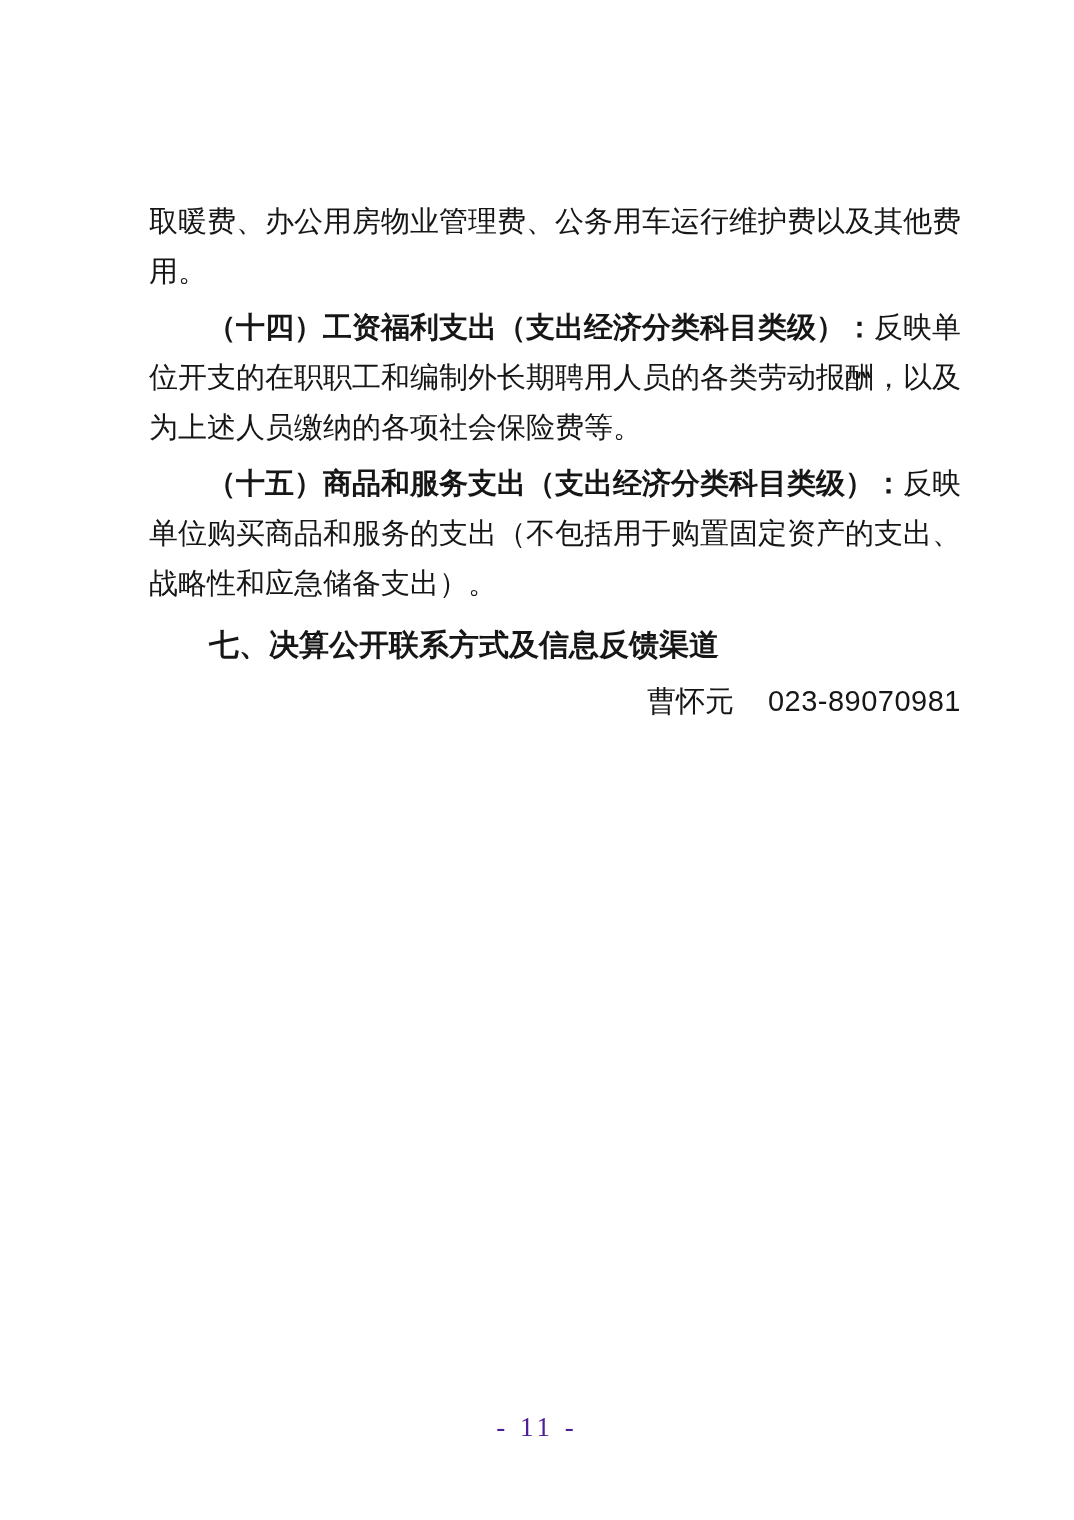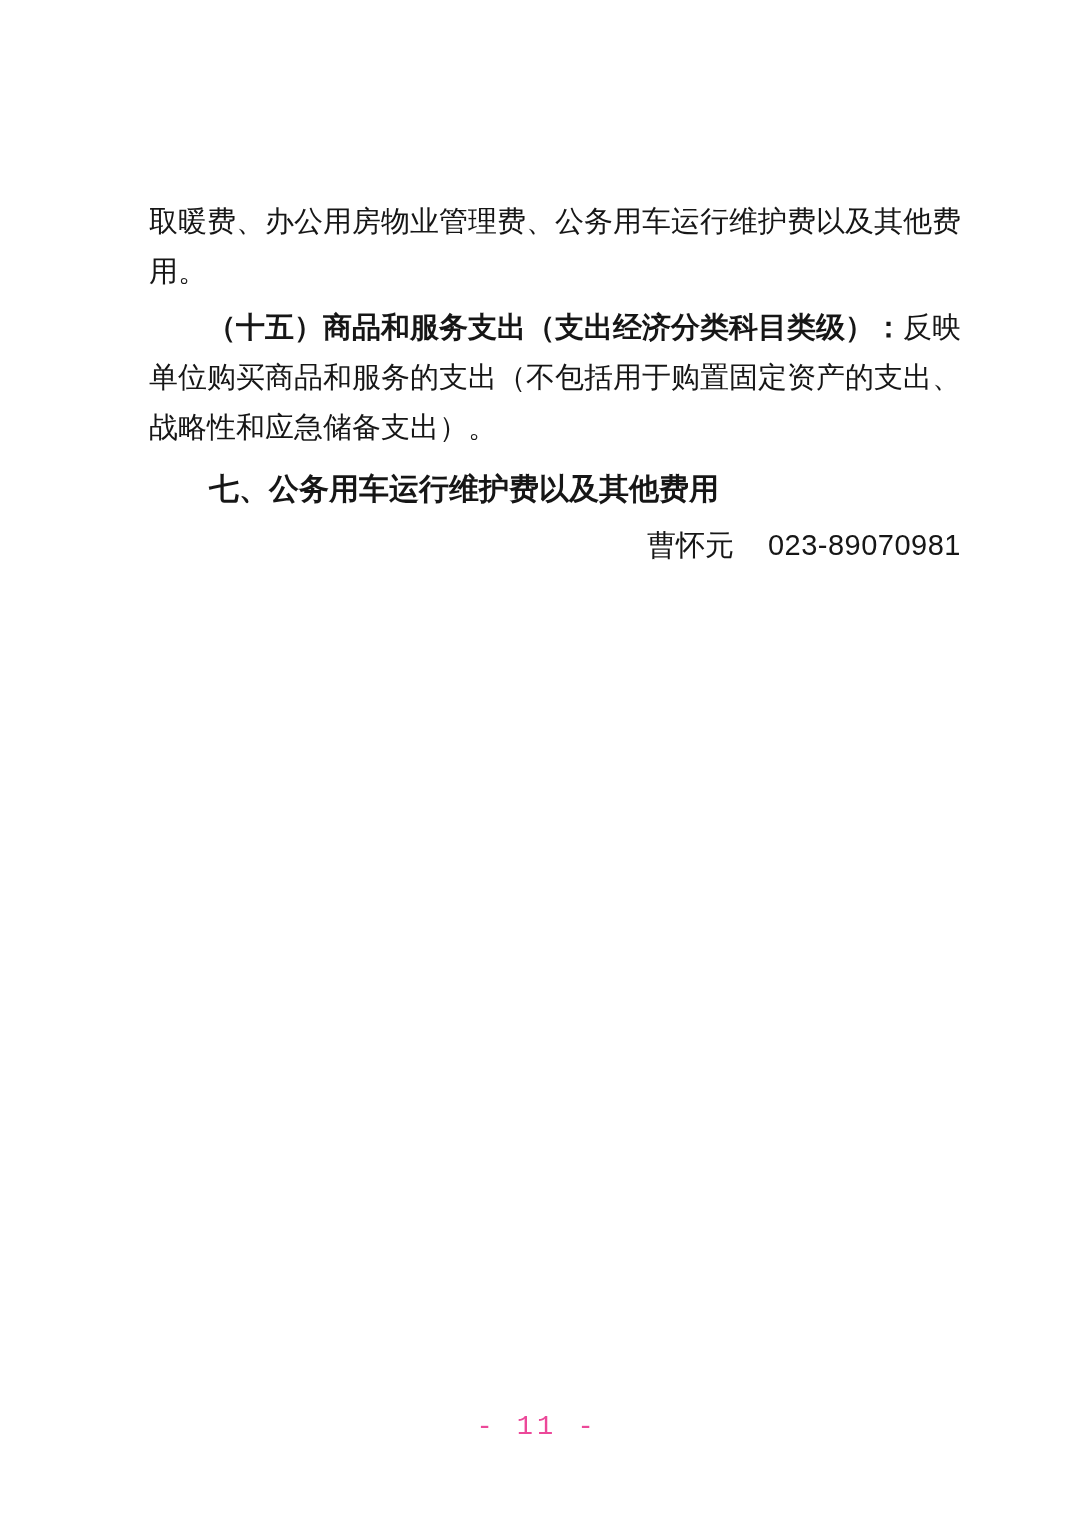--- a/index.html
+++ b/index.html
@@ -58,38 +58,38 @@
     letter-spacing: 0.5px;
   }
   .page-number {
     position: absolute;
     left: 0;
     right: 0;
     top: 1412px;
     text-align: center;
     font-size: 27px;
     letter-spacing: 4px;
-    color: #ec4899;
-    font-family: Liberation Mono, monospace;
+    color: #4c1d95;
   }
 </style>
 </head>
 <body>
 
 <div class="page">
   <div class="content">
 
     <p class="continuation"><span>取暖费、办公用房物业管理费、公务用车运行维护费以及其他费用。</span></p>
 
+    <p><span class="lead">（十四）工资福利支出（支出经济分类科目类级）：</span><span>反映单位开支的在职职工和编制外长期聘用人员的各类劳动报酬，以及为上述人员缴纳的各项社会保险费等。</span></p>
 
     <p><span class="lead">（十五）商品和服务支出（支出经济分类科目类级）：</span><span>反映单位购买商品和服务的支出（不包括用于购置固定资产的支出、战略性和应急储备支出）。</span></p>
 
 
 
-    <p class="section-heading">七、公务用车运行维护费以及其他费用</p>
+    <p class="section-heading">七、决算公开联系方式及信息反馈渠道</p>
 
 
     <p class="contact-row"><span>曹怀元</span><span class="contact-phone">023-89070981</span></p>
 
   </div>
 
   <div class="page-number">- 11 -</div>
 </div>
 
 </body></html>

